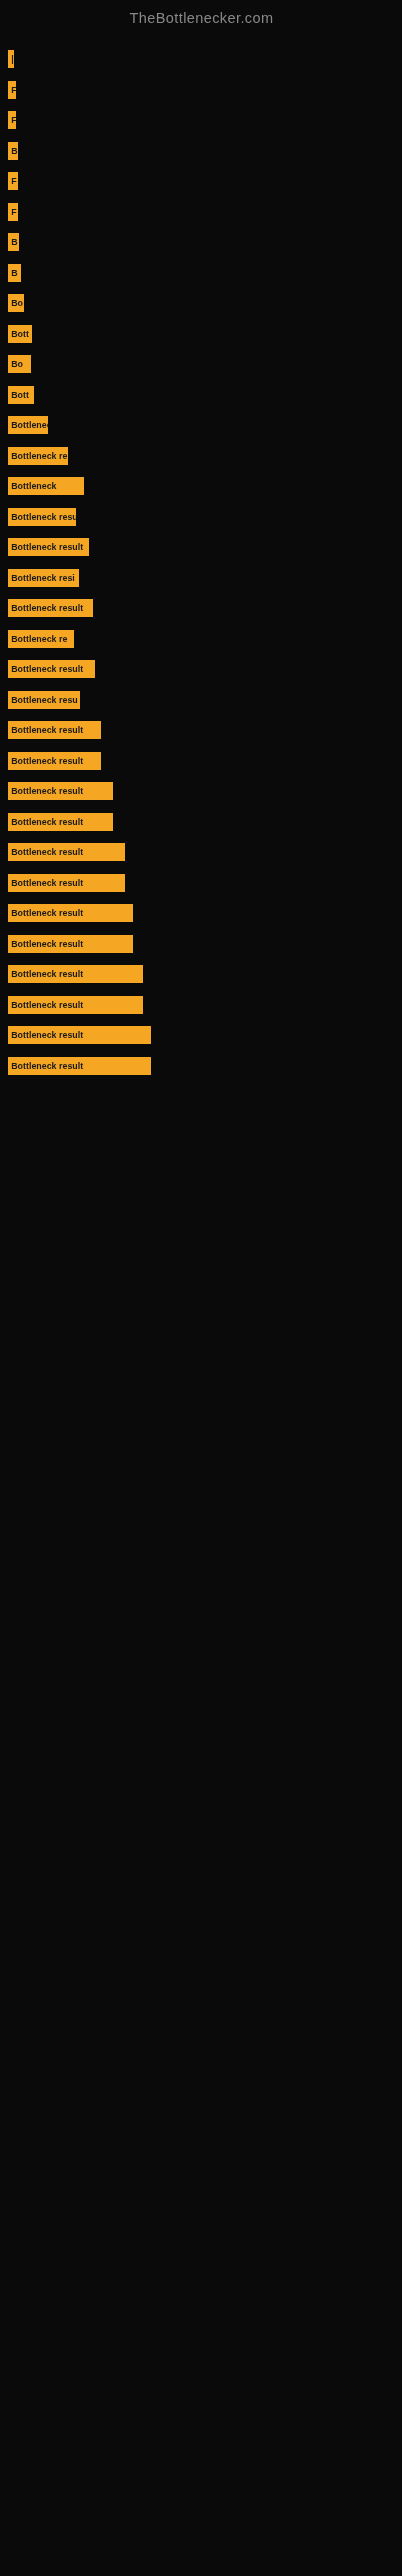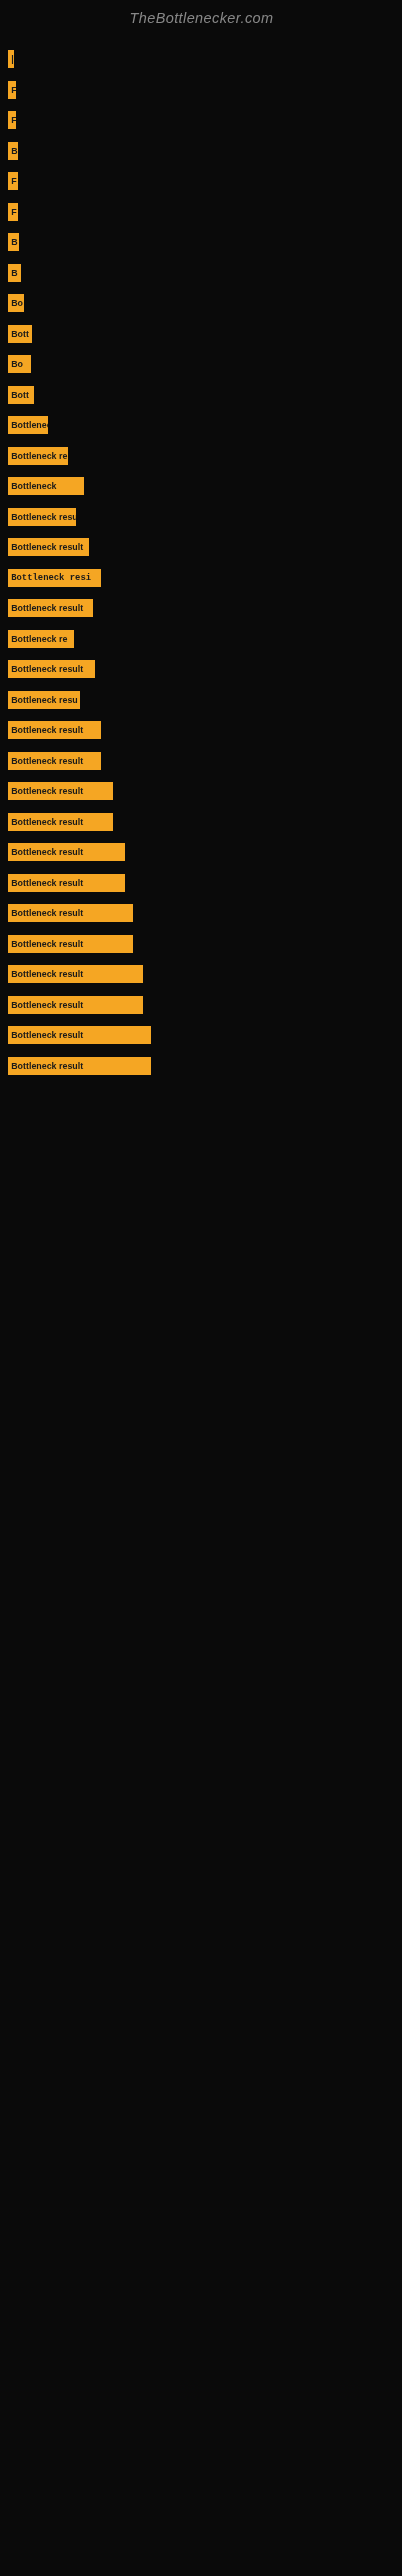--- a/index.html
+++ b/index.html
@@ -14,21 +14,20 @@
       font-family: Arial, sans-serif;
       position: relative;
       overflow-x: hidden;
     }
     .site-title {
       color: #888;
       font-size: 14.5px;
       text-align: center;
       padding: 9.7px 0 6.4px 0;
       letter-spacing: 0.4px;
-      font-style: italic;
     }
     .bars-container {
       display: flex;
       flex-direction: column;
       padding: 16px 0;
       gap: 0;
     }
     .bar-row {
       display: flex;
       align-items: center;
@@ -136,21 +135,21 @@
       <div class="bar" style="width: 68px;">
         <span class="bar-label">Bottleneck resu</span>
       </div>
     </div>
     <div class="bar-row">
       <div class="bar" style="width: 81px;">
         <span class="bar-label">Bottleneck result</span>
       </div>
     </div>
     <div class="bar-row">
-      <div class="bar" style="width: 93px; font-family: Liberation Mono, monospace;">
+      <div class="bar" style="width: 71px;">
         <span class="bar-label">Bottleneck resi</span>
       </div>
     </div>
     <div class="bar-row">
       <div class="bar" style="width: 85px;">
         <span class="bar-label">Bottleneck result</span>
       </div>
     </div>
     <div class="bar-row">
       <div class="bar" style="width: 66px;">

